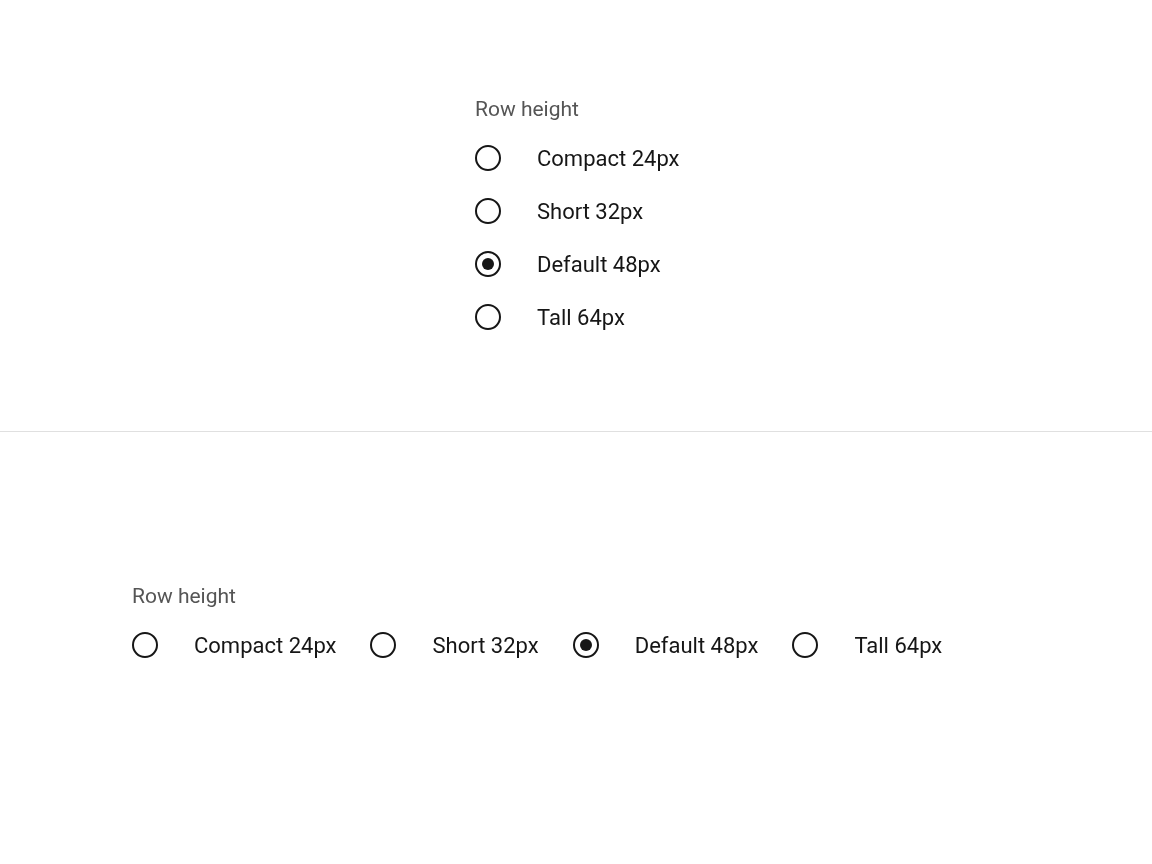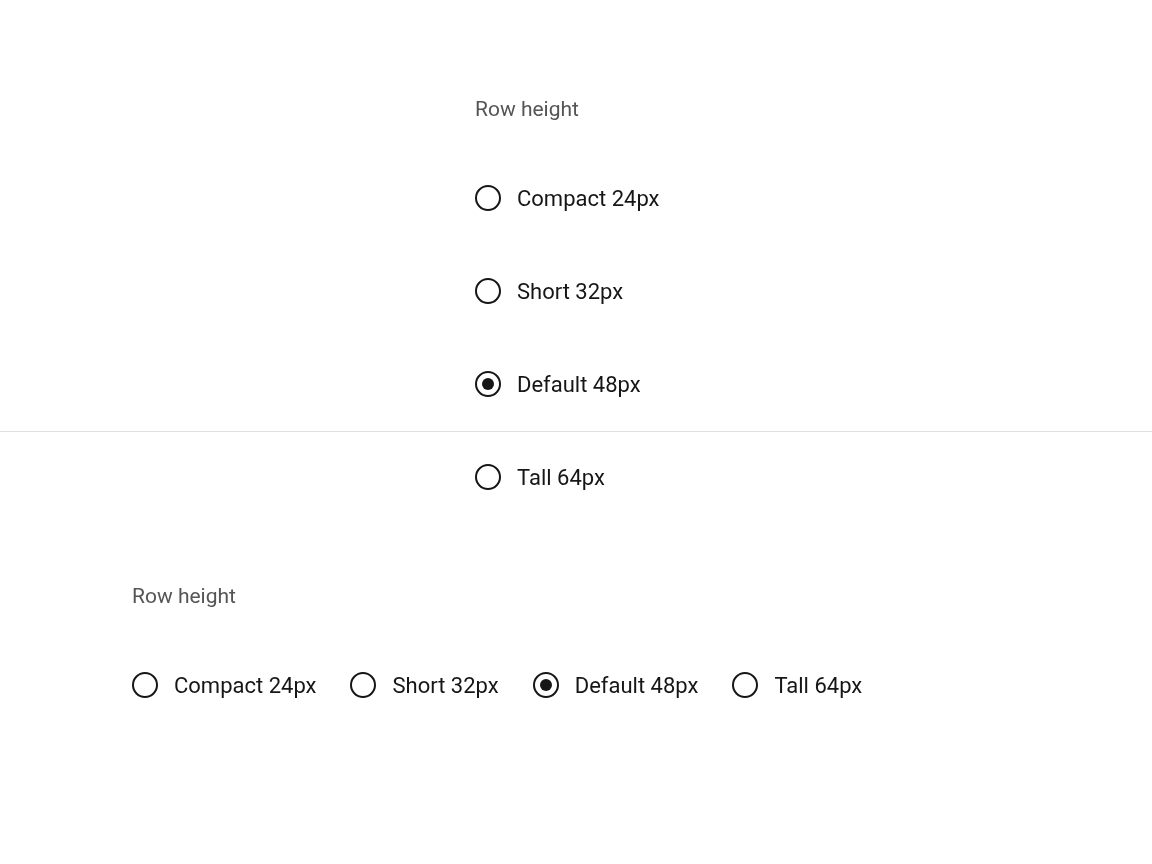--- a/index.html
+++ b/index.html
@@ -40,23 +40,22 @@
       gap: 27px;
     }
     .radio-group-horizontal {
       display: flex;
       flex-direction: row;
       gap: 34px;
     }
     .radio-option {
       display: flex;
       align-items: center;
-      gap: 16px;
+      gap: 36px;
       cursor: pointer;
-      margin-top: 40px;
     }
     .radio-circle {
       width: 26px;
       height: 26px;
       border-radius: 50%;
       border: 2.2px solid #161616;
       display: flex;
       align-items: center;
       justify-content: center;
       flex-shrink: 0;

